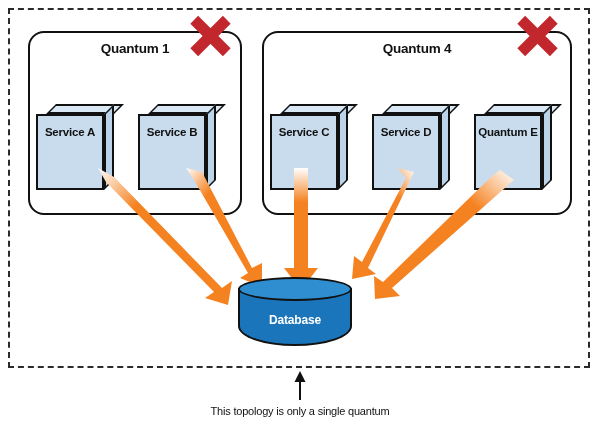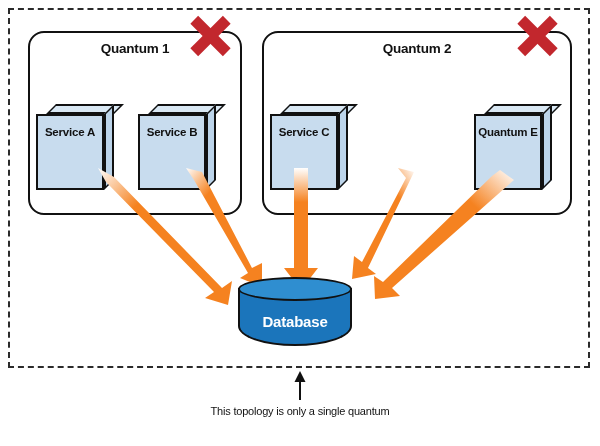--- a/index.html
+++ b/index.html
@@ -169,21 +169,21 @@
     border: 2.5px solid #111111;
     border-radius: 50%;
     box-sizing: border-box;
   }
   .database .label {
     position: absolute;
     left: 0;
     top: 36px;
     width: 114px;
     text-align: center;
-    font-size: 15px;
+    font-size: 12px;
     font-weight: bold;
     color: #ffffff;
     letter-spacing: -0.2px;
     z-index: 4;
   }
 
   
   .caption {
     position: absolute;
     left: 0;
@@ -211,21 +211,21 @@
 
 <div id="stage">
 
   <div class="outer-boundary"></div>
 
   <div class="quantum-box" id="quantum-1">
     <div class="quantum-title">Quantum 1</div>
   </div>
 
   <div class="quantum-box" id="quantum-2">
-    <div class="quantum-title">Quantum 2</div>
+    <div class="quantum-title">Quantum 4</div>
   </div>
 
   <div class="service" id="svc-a">
     <div class="top"></div>
     <div class="side"></div>
     <div class="face"></div>
     <div class="label">Service A</div>
   </div>
 
   <div class="service" id="svc-c">
@@ -235,20 +235,26 @@
     <div class="label">Service C</div>
   </div>
 
   <div class="service" id="svc-b">
     <div class="top"></div>
     <div class="side"></div>
     <div class="face"></div>
     <div class="label">Service B</div>
   </div>
 
+  <div class="service" id="svc-d">
+    <div class="top"></div>
+    <div class="side"></div>
+    <div class="face"></div>
+    <div class="label">Service D</div>
+  </div>
 
   <div class="service" id="svc-e">
     <div class="top"></div>
     <div class="side"></div>
     <div class="face"></div>
     <div class="label">Quantum E</div>
   </div>
 
   <svg class="overlay" viewBox="0 0 600 446">
     <defs>

